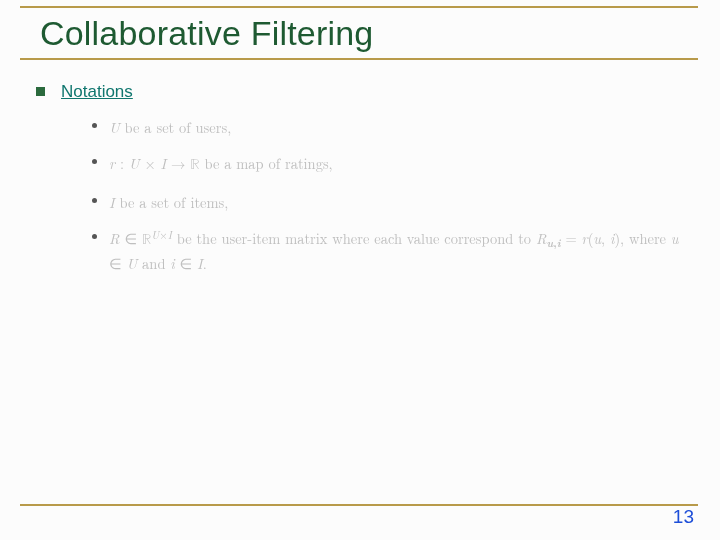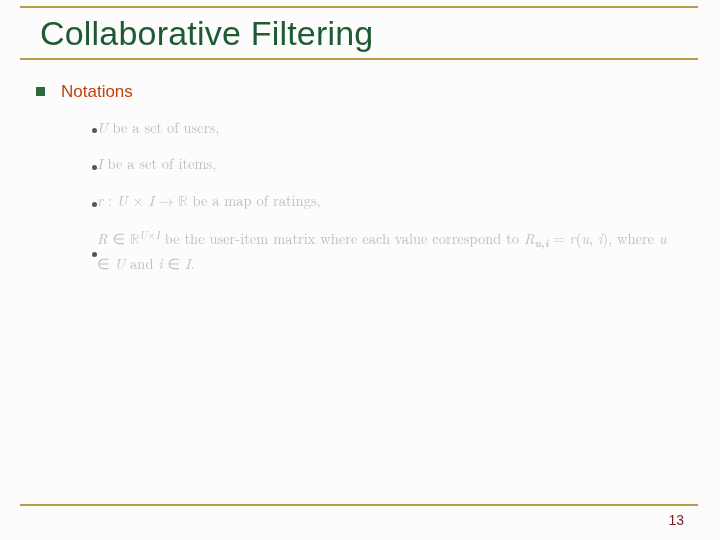--- a/index.html
+++ b/index.html
@@ -51,31 +51,32 @@
   }
   .sq {
     width: 9px;
     height: 9px;
     background: #2b6a3d;
     flex: 0 0 auto;
     margin-top: 5px;
   }
   .lvl1-text {
     font-size: 17px;
-    color: #c2410c;
+    color: #0f766e;
     font-weight: 400;
+    text-decoration: underline;
   }
   .items {
     margin-left: 56px;
     margin-top: 10px;
   }
   .item {
     display: flex;
-    align-items: center;
-    gap: 0;
+    align-items: flex-start;
+    gap: 12px;
     margin-bottom: 14px;
   }
   .dot {
     width: 5px;
     height: 5px;
     background: #555;
     border-radius: 50%;
     flex: 0 0 auto;
     margin-top: 7px;
   }
@@ -93,23 +94,23 @@
     position: absolute;
     bottom: 34px;
     left: 20px;
     right: 22px;
     height: 2px;
     background: #b89a4a;
   }
   .pagenum {
     position: absolute;
     bottom: 12px;
-    right: 36px;
-    font-size: 14px;
-    color: #7f1d1d;
+    right: 26px;
+    font-size: 19px;
+    color: #1d4ed8;
   }
 </style>
 </head>
 <body>
 
 <div class="top-rule"></div>
 <div class="title">Collaborative Filtering</div>
 <div class="title-underline"></div>
 
 <div class="body">
@@ -118,25 +119,25 @@
     <div class="lvl1-text">Notations</div>
   </div>
 
   <div class="items">
     <div class="item">
       <div class="dot"></div>
       <div class="math"><i>U</i> be a set of users,</div>
     </div>
     <div class="item">
       <div class="dot"></div>
-      <div class="math"><i>I</i> be a set of items,</div>
+      <div class="math"><i>r</i> : <i>U</i> × <i>I</i> → <span class="bb">ℝ</span> be a map of ratings,</div>
     </div>
     <div class="item">
       <div class="dot"></div>
-      <div class="math"><i>r</i> : <i>U</i> × <i>I</i> → <span class="bb">ℝ</span> be a map of ratings,</div>
+      <div class="math"><i>I</i> be a set of items,</div>
     </div>
     <div class="item">
       <div class="dot"></div>
       <div class="math"><i>R</i> ∈ <span class="bb">ℝ</span><span class="sup"><i>U</i>×<i>I</i></span> be the user-item matrix where each value correspond to <i>R</i><span class="sub"><i>u</i>,<i>i</i></span> = <i>r</i>(<i>u</i>, <i>i</i>), where <i>u</i> ∈ <i>U</i> and <i>i</i> ∈ <i>I</i>.</div>
     </div>
   </div>
 </div>
 
 <div class="bottom-rule"></div>
 <div class="pagenum">13</div>

